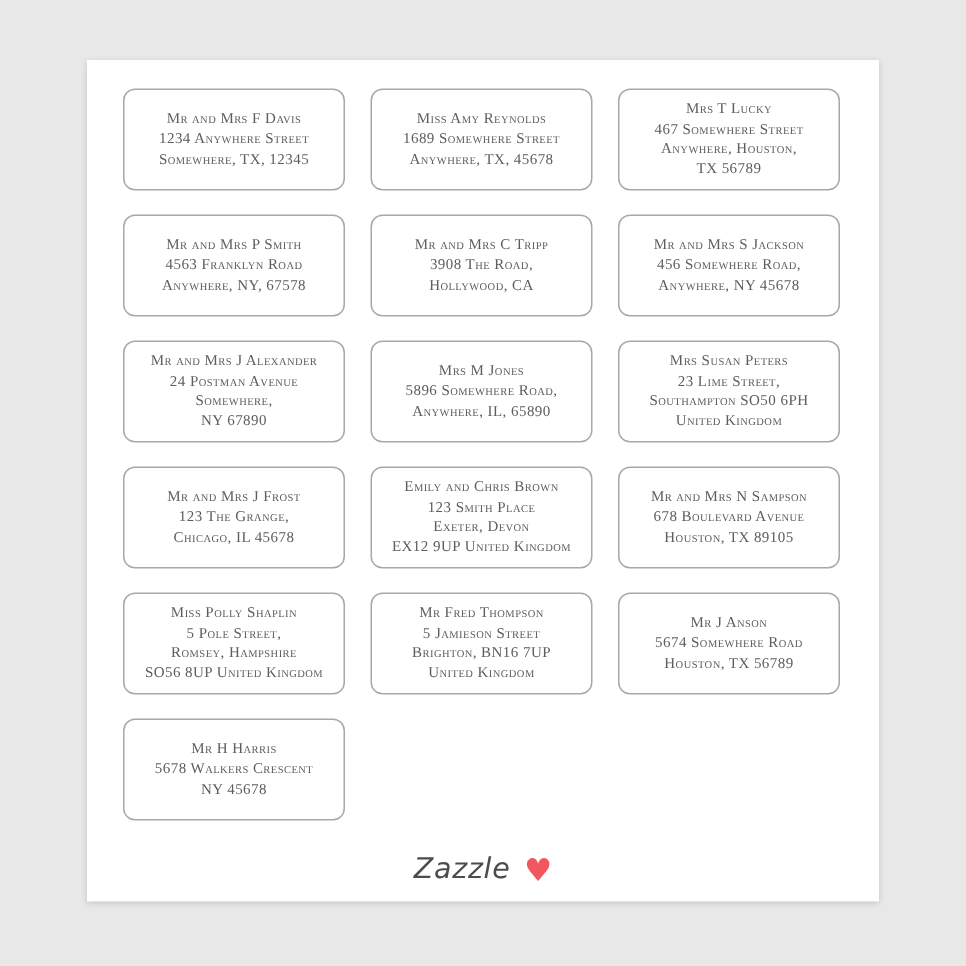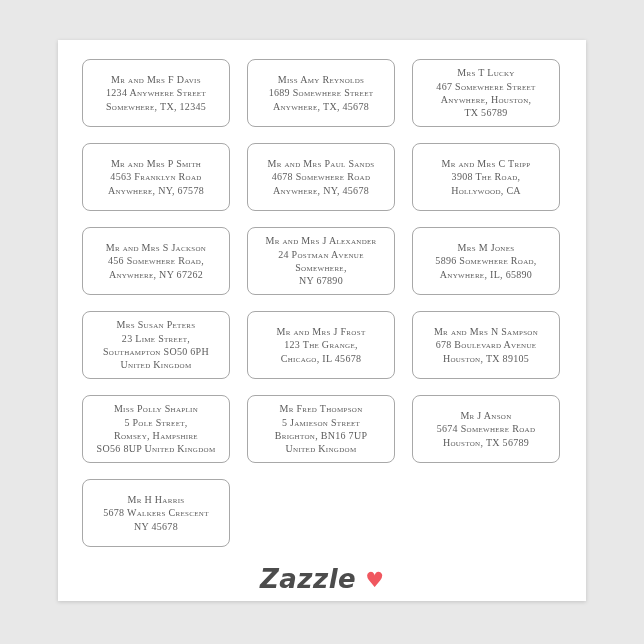--- a/index.html
+++ b/index.html
@@ -65,23 +65,23 @@
     top: 524px;
     height: 30px;
     display: flex;
     align-items: center;
     justify-content: center;
     gap: 9px;
   }
 
   .brand-text {
     font-family: "DejaVu Sans", sans-serif;
-    font-weight: bold;
+    font-weight: normal;
     font-style: italic;
-    font-size: 26px;
+    font-size: 19px;
     letter-spacing: 0.5px;
     color: #4c4c4c;
   }
 
   .brand-heart {
     font-family: "DejaVu Sans", sans-serif;
     font-size: 21px;
     color: #f0575f;
     line-height: 1;
     padding-top: 2px;
@@ -109,33 +109,28 @@
 467 Somewhere Street
 Anywhere, Houston,
 TX 56789</div>
         </div>
       <div class="label">
           <div class="label-text">Mr and Mrs P Smith
 4563 Franklyn Road
 Anywhere, NY, 67578</div>
         </div>
       <div class="label">
-          <div class="label-text">Mr and Mrs Paul Sands
-4678 Somewhere Road
-Anywhere, NY, 45678</div>
-        </div>
-      <div class="label">
           <div class="label-text">Mr and Mrs C Tripp
 3908 The Road,
 Hollywood, CA</div>
         </div>
       <div class="label">
           <div class="label-text">Mr and Mrs S Jackson
 456 Somewhere Road,
-Anywhere, NY 67262</div>
+Anywhere, NY 45678</div>
         </div>
       <div class="label">
           <div class="label-text">Mr and Mrs J Alexander
 24 Postman Avenue
 Somewhere,
 NY 67890</div>
         </div>
       <div class="label">
           <div class="label-text">Mrs M Jones
 5896 Somewhere Road,
@@ -144,20 +139,26 @@
       <div class="label">
           <div class="label-text">Mrs Susan Peters
 23 Lime Street,
 Southampton SO50 6PH
 United Kingdom</div>
         </div>
       <div class="label">
           <div class="label-text">Mr and Mrs J Frost
 123 The Grange,
 Chicago, IL 45678</div>
+        </div>
+      <div class="label">
+          <div class="label-text">Emily and Chris Brown
+123 Smith Place
+Exeter, Devon
+EX12 9UP  United Kingdom</div>
         </div>
       <div class="label">
           <div class="label-text">Mr and Mrs N Sampson
 678 Boulevard Avenue
 Houston, TX 89105</div>
         </div>
       <div class="label">
           <div class="label-text">Miss Polly Shaplin
 5 Pole Street,
 Romsey, Hampshire

